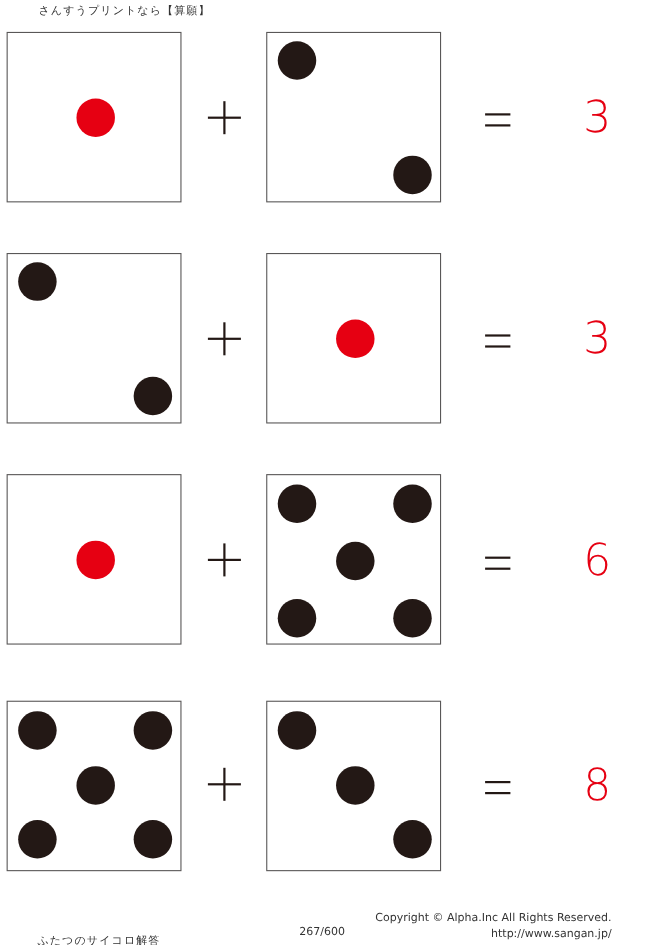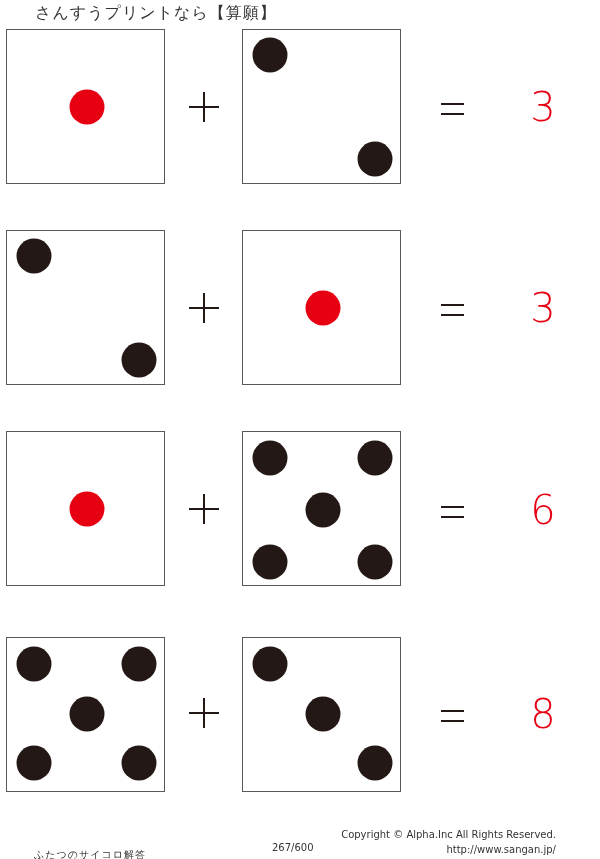--- a/index.html
+++ b/index.html
@@ -3,21 +3,21 @@
   <meta charset="utf-8">
   <style>
     html, body { margin: 0; padding: 0; background: #ffffff; }
     body {
       width: 600px; height: 859px; position: relative; overflow: hidden;
       font-family: "DejaVu Sans", "Liberation Sans", sans-serif;
       color: #231815;
     }
     .header-title {
       position: absolute; left: 35px; top: 3px;
-      font-size: 16px; color: #333; letter-spacing: 1px;
+      font-size: 10px; color: #333; letter-spacing: 1px;
       font-family: "DejaVu Sans", sans-serif;
     }
     .die {
       position: absolute; width: 157px; height: 153px;
       border: 1.5px solid #595757; background: #fff; box-sizing: content-box;
     }
     .pip {
       position: absolute; width: 35px; height: 35px; border-radius: 50%;
       background: #231815; transform: translate(-50%, -50%);
     }

